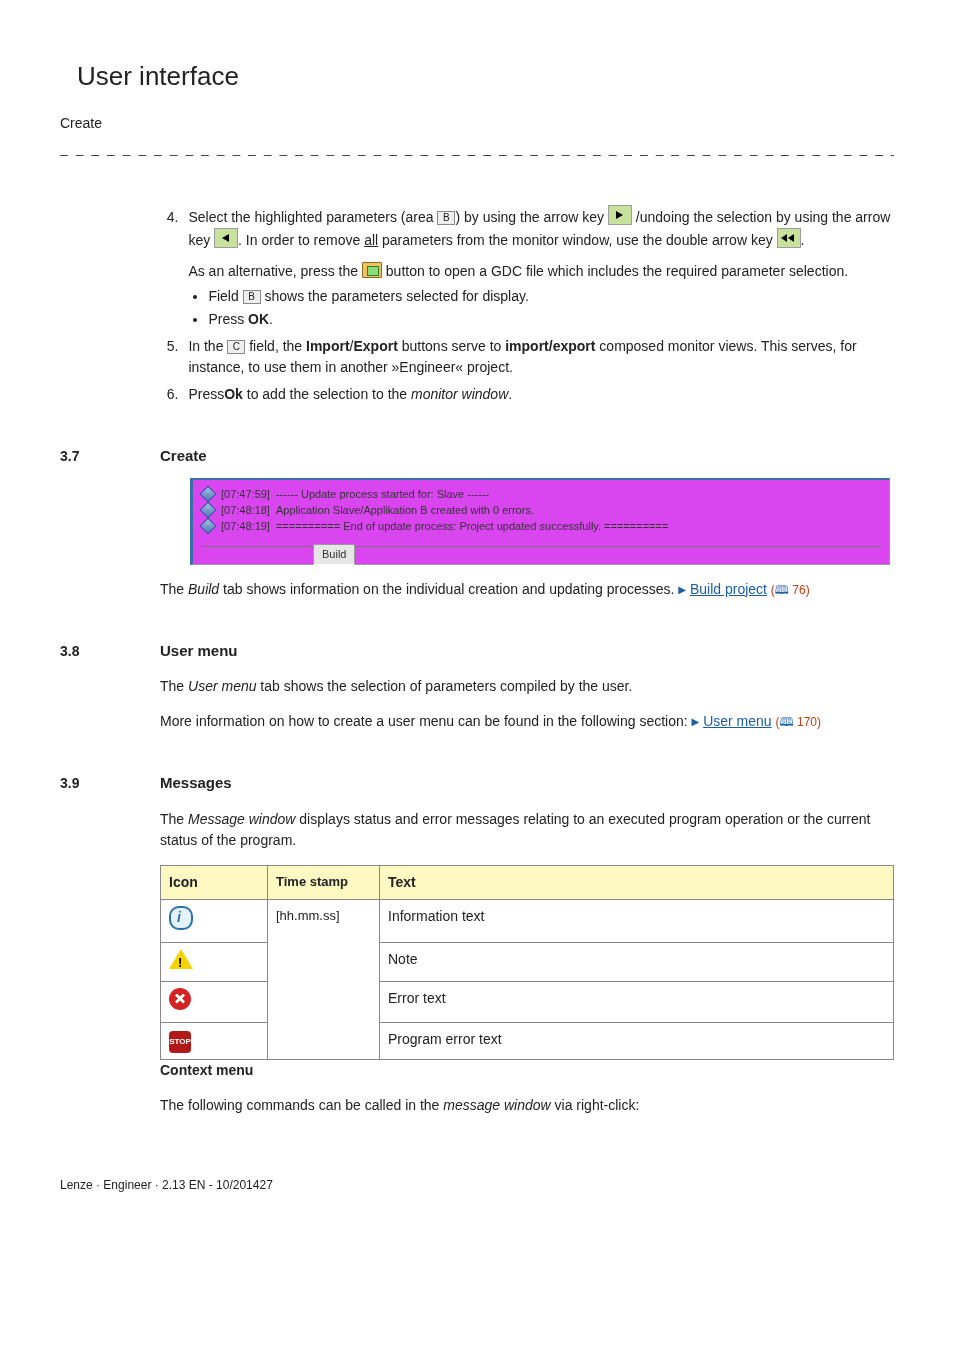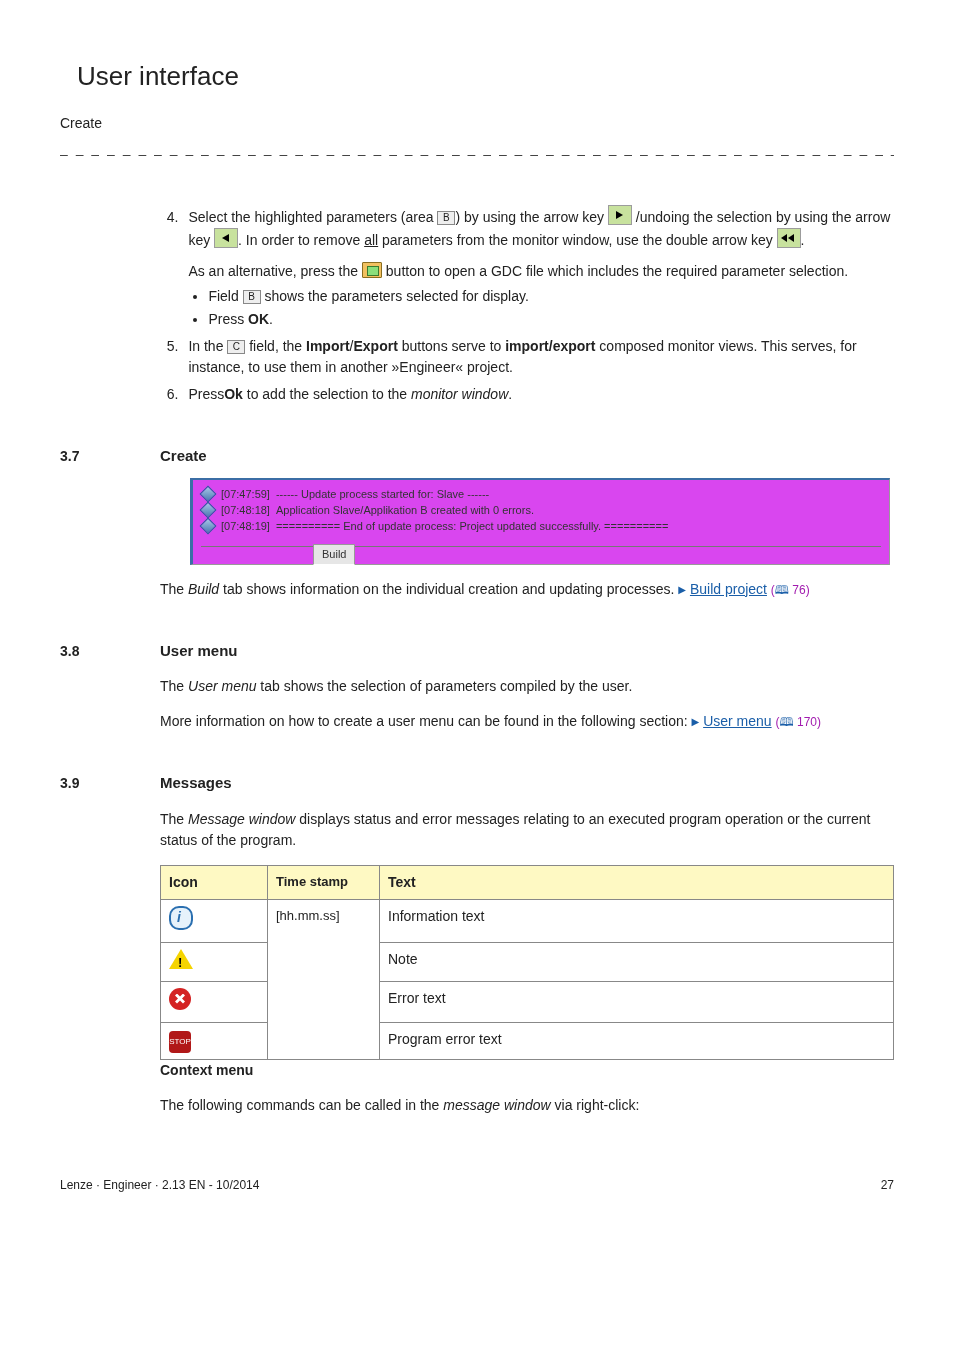--- a/index.html
+++ b/index.html
@@ -108,43 +108,43 @@
     position: absolute; bottom: -1px; left: 120px;
     background: #e6e6e6; border: 1px solid #999;
     border-bottom: 1px solid #fff;
     padding: 1px 8px;
     font-size: 11px;
   }
   .tabline {
     position:absolute; bottom: 17px; left:8px; right:8px; height:1px; background:#777;
   }
   .link { color: #1a5ea8; text-decoration: underline; }
-  .pageref { color:#a21caf; font-size: 12px; }
+  .pageref { color:#c2410c; font-size: 12px; }
   .book-icon::before { content: "🕮"; color:#1a5ea8; font-size:12px; }
   .tri { color:#1a5ea8; font-size:10px; display:inline-block; vertical-align:1px;}
   table.msg {
     border-collapse: collapse; width: 100%; margin-top: 10px;
   }
   table.msg th, table.msg td {
     border: 1px solid #888;
     padding: 6px 8px;
     text-align: left;
     vertical-align: top;
   }
   table.msg th { background: #fef9c3; font-weight: bold; }
   .iconcell { text-align: center; width: 90px; }
   .tscell { width: 95px; font-size: 13px; }
   .info-icon { display:inline-block;width:20px;height:20px;border-radius:10px;background:#e6f2fb;border:2px solid #2a6fb0;position:relative;}
   .info-icon::after { content:"i"; color:#2a6fb0; position:absolute;left:6px;top:-1px;font-weight:bold;font-style: italic;}
   .warn-icon { display:inline-block;width:0;height:0;border-left:12px solid transparent;border-right:12px solid transparent;border-bottom:20px solid #f5d400;position:relative;}
   .warn-icon::after { content:"!";color:#000;position:absolute;left:-3px;top:4px;font-weight:bold;font-size:13px;}
   .err-icon { display:inline-block;width:22px;height:22px;border-radius:11px;background:#d42323;position:relative;}
   .err-icon::before { content:"";position:absolute;left:6px;top:6px;width:10px;height:10px;background:#fff;clip-path:polygon(0 20%,20% 0,50% 30%,80% 0,100% 20%,70% 50%,100% 80%,80% 100%,50% 70%,20% 100%,0 80%,30% 50%);}
-  .stop-icon { display:inline-block;width:22px;height:22px;border-radius:4px;background:#b11818;color:#fff;font-size:8px;font-weight:normal;line-height:22px;text-align:center;}
-  .footer { display:flex; justify-content:space-between; margin-top: 60px; font-size: 12px; color:#222;}
+  .stop-icon { display:inline-block;width:22px;height:22px;border-radius:4px;background:#b11818;color:#fff;font-size:8px;font-weight:bold;line-height:22px;text-align:center;}
+  .footer { display:flex; margin-top: 60px; font-size: 12px; color:#222;}
   .underline { text-decoration: underline; }
   em { font-style: italic; }
   .subheading { font-weight:bold; }
   .justify { text-align: justify; }
 </style>
 </head>
 <body>
 
 <div>
   <h1 class="header-title">User interface</h1>

